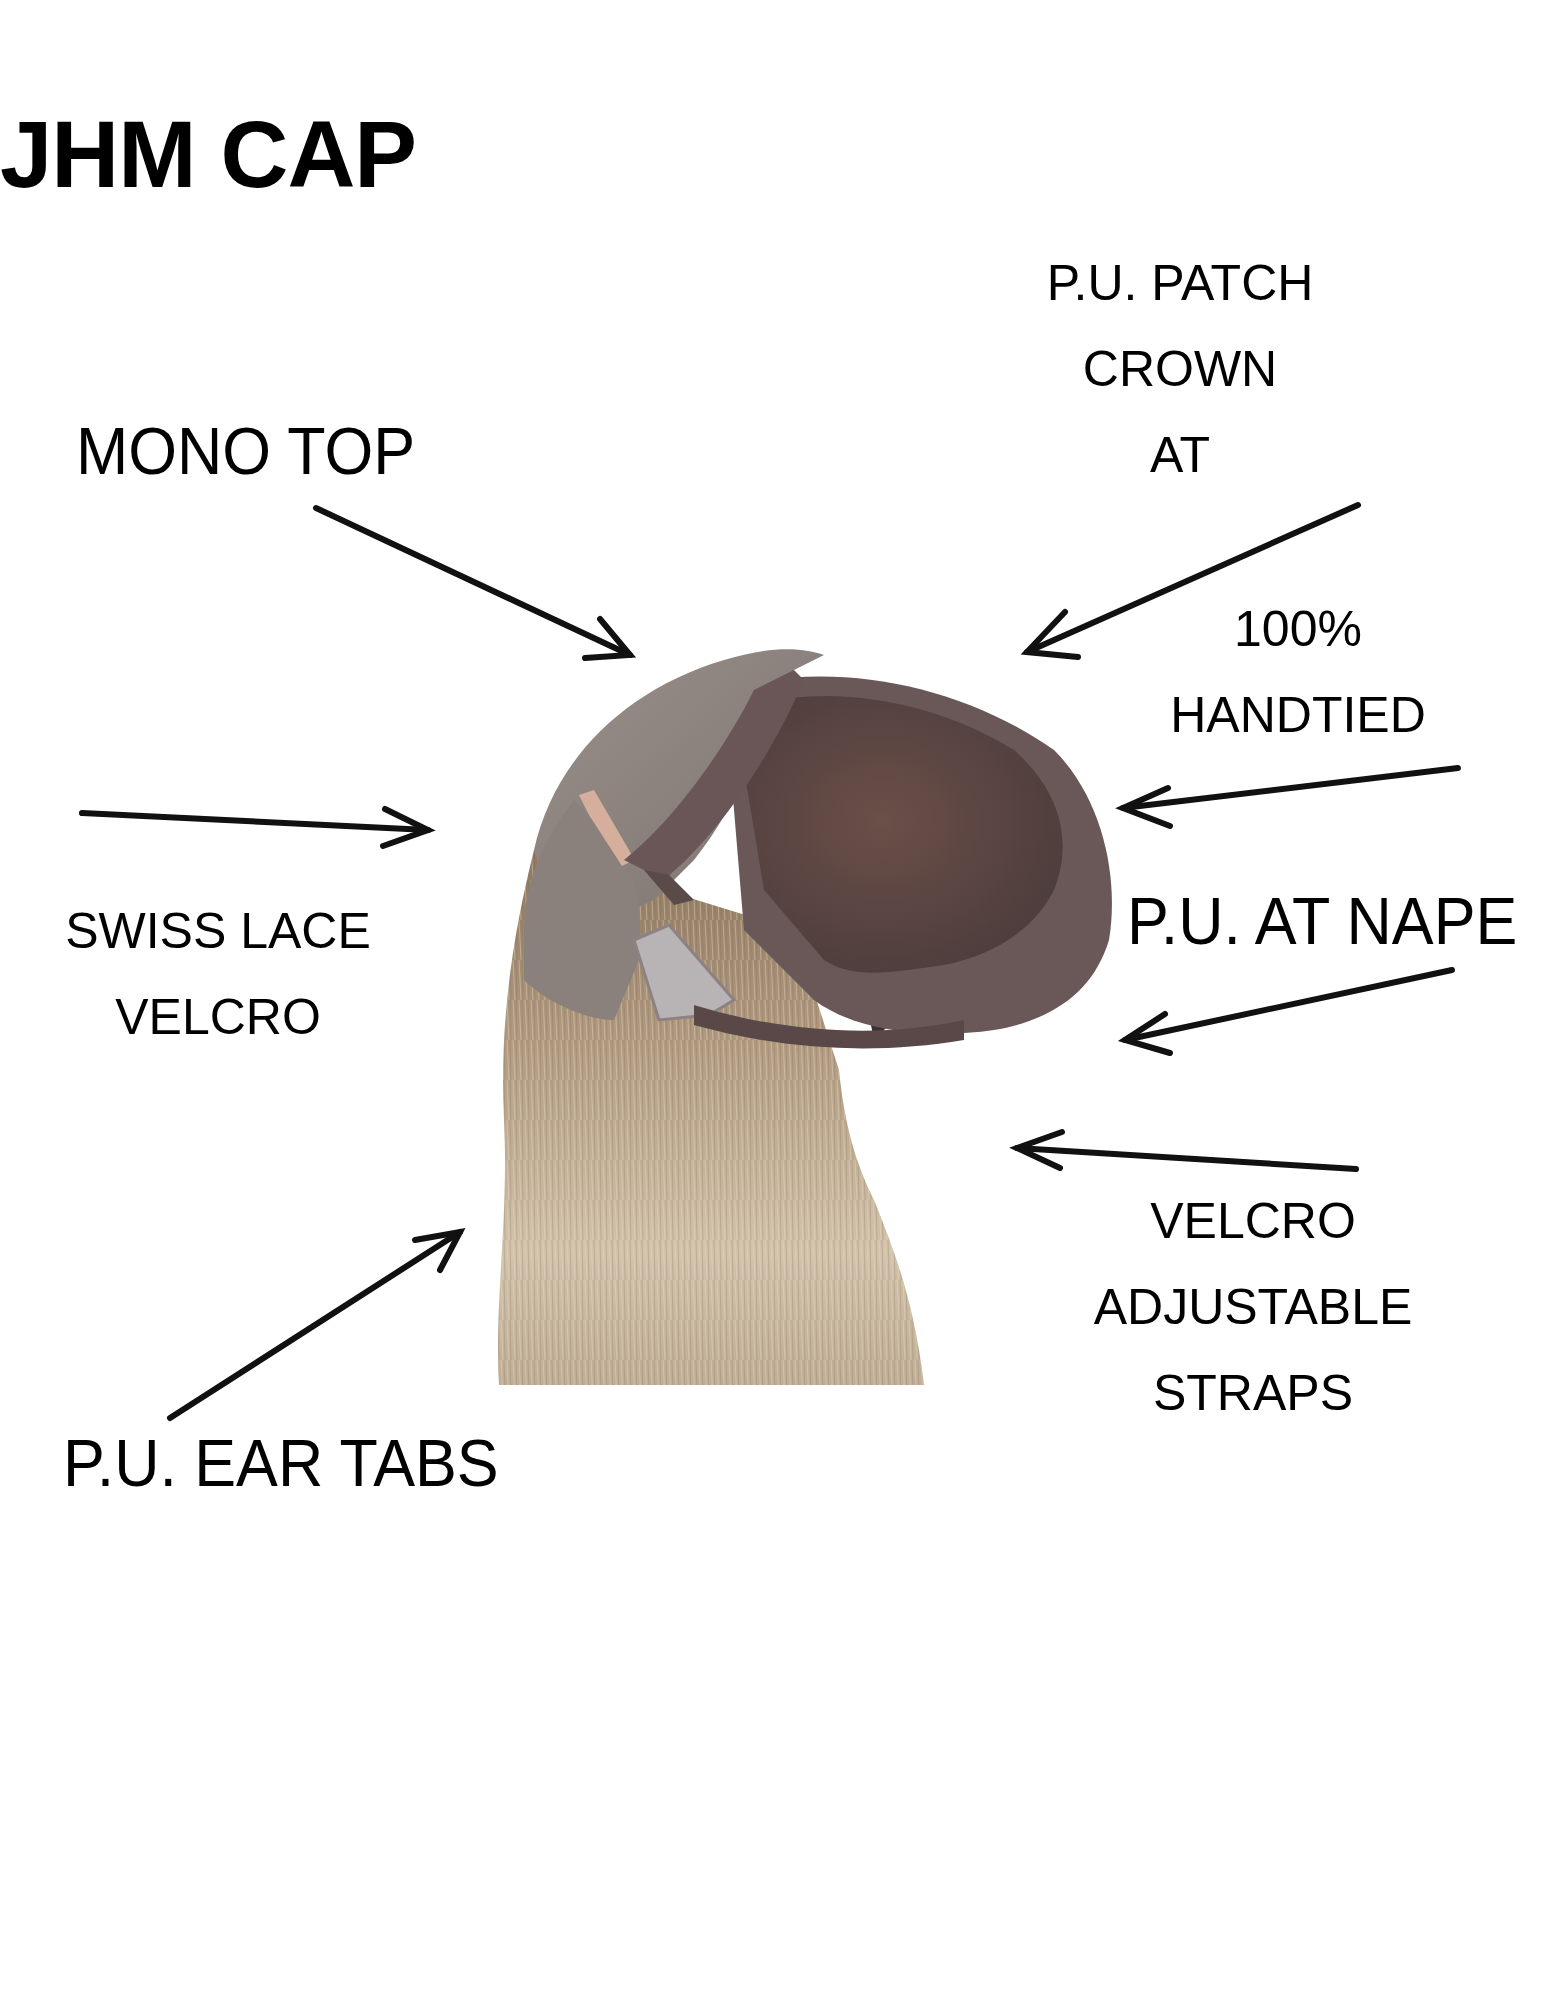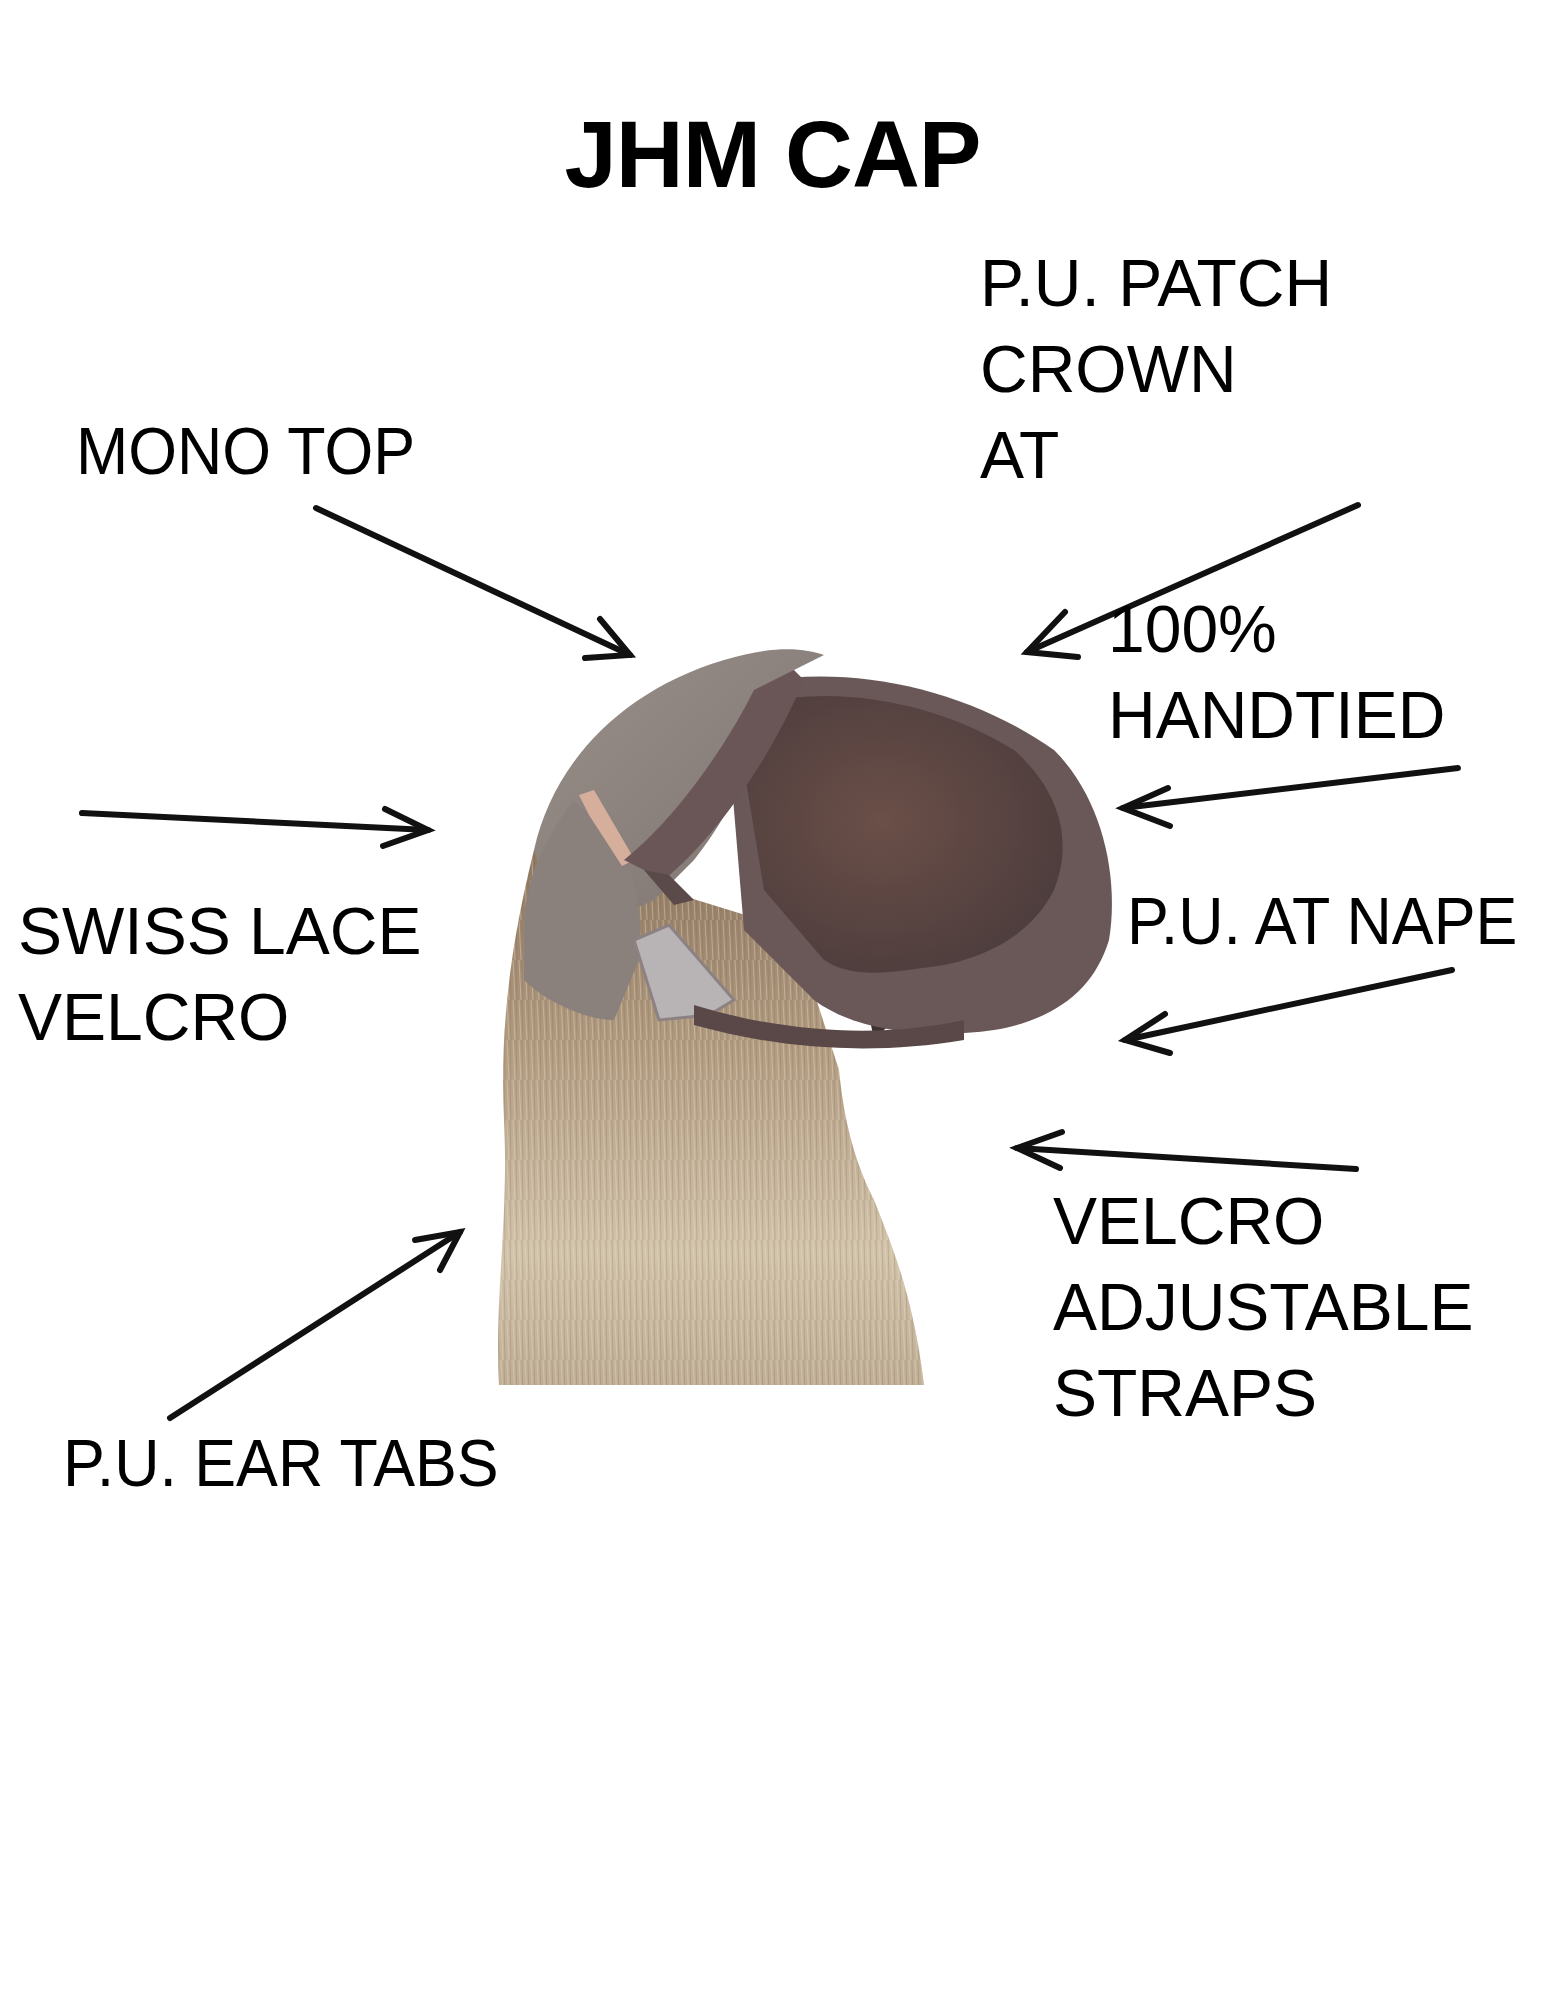--- a/index.html
+++ b/index.html
@@ -1,22 +1,22 @@
 <!DOCTYPE html>
 <html><head>
 <meta charset="utf-8">
 <style>
   html, body { margin:0; padding:0; background:#ffffff; }
   body { width:1545px; height:2000px; position:relative; overflow:hidden;
          font-family:"Liberation Sans", sans-serif; color:#000; }
-  .title { position:absolute; left:0; width:1545px; top:108px; text-align:center;
+  .title { position:absolute; left:0; width:1545px; top:108px; 
            font-weight:bold; font-size:94px; line-height:1; letter-spacing:-1px; }
   .label { position:absolute; font-size:66px; line-height:1; white-space:nowrap;
            transform:scaleX(0.95); }
-  .ml { position:absolute; font-size:66px; line-height:86px; white-space:nowrap; }
+  .ml { position:absolute; text-align:center; font-size:50px; line-height:86px; white-space:nowrap; }
   svg.overlay { position:absolute; left:0; top:0; width:1545px; height:2000px; pointer-events:none; }
   .photo { position:absolute; left:494px; top:600px; width:630px; height:785px; }
 </style>
 </head>
 <body>
 
 <div class="title">JHM CAP</div>
 
 <svg class="photo" viewBox="0 0 630 785" xmlns="http://www.w3.org/2000/svg">
   <defs>

